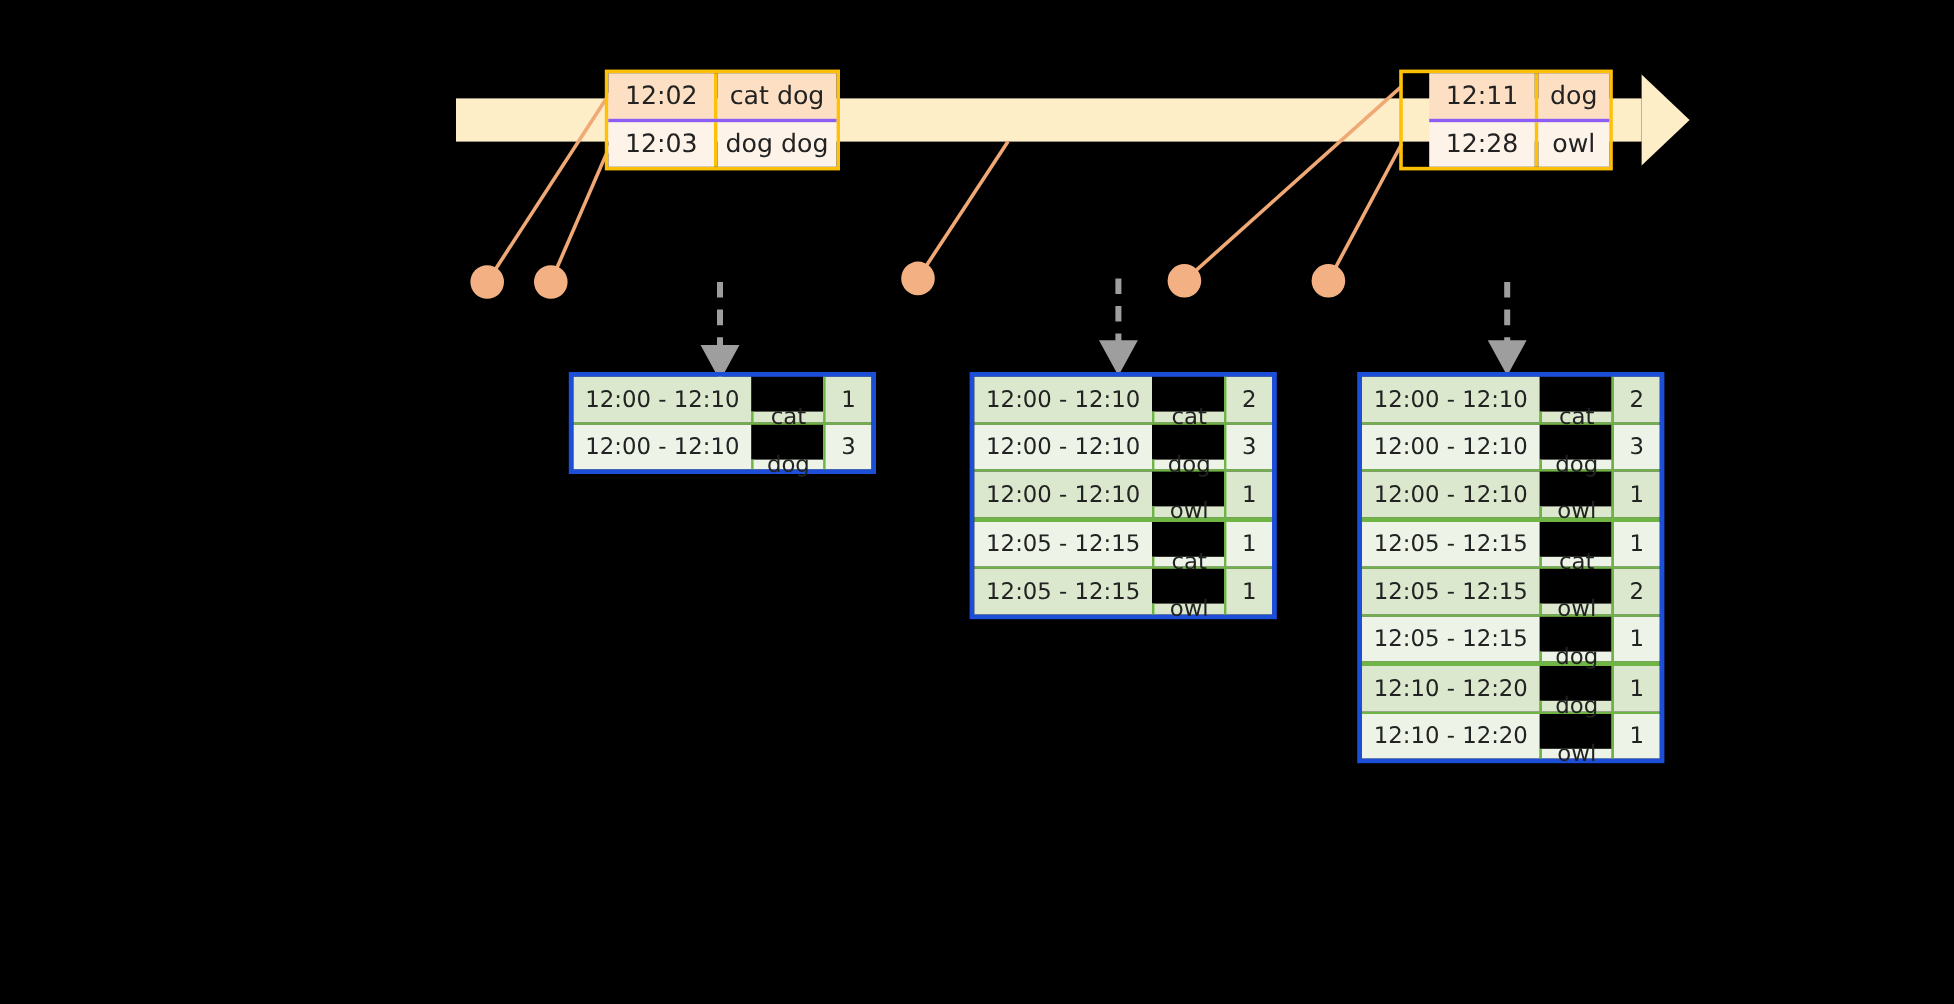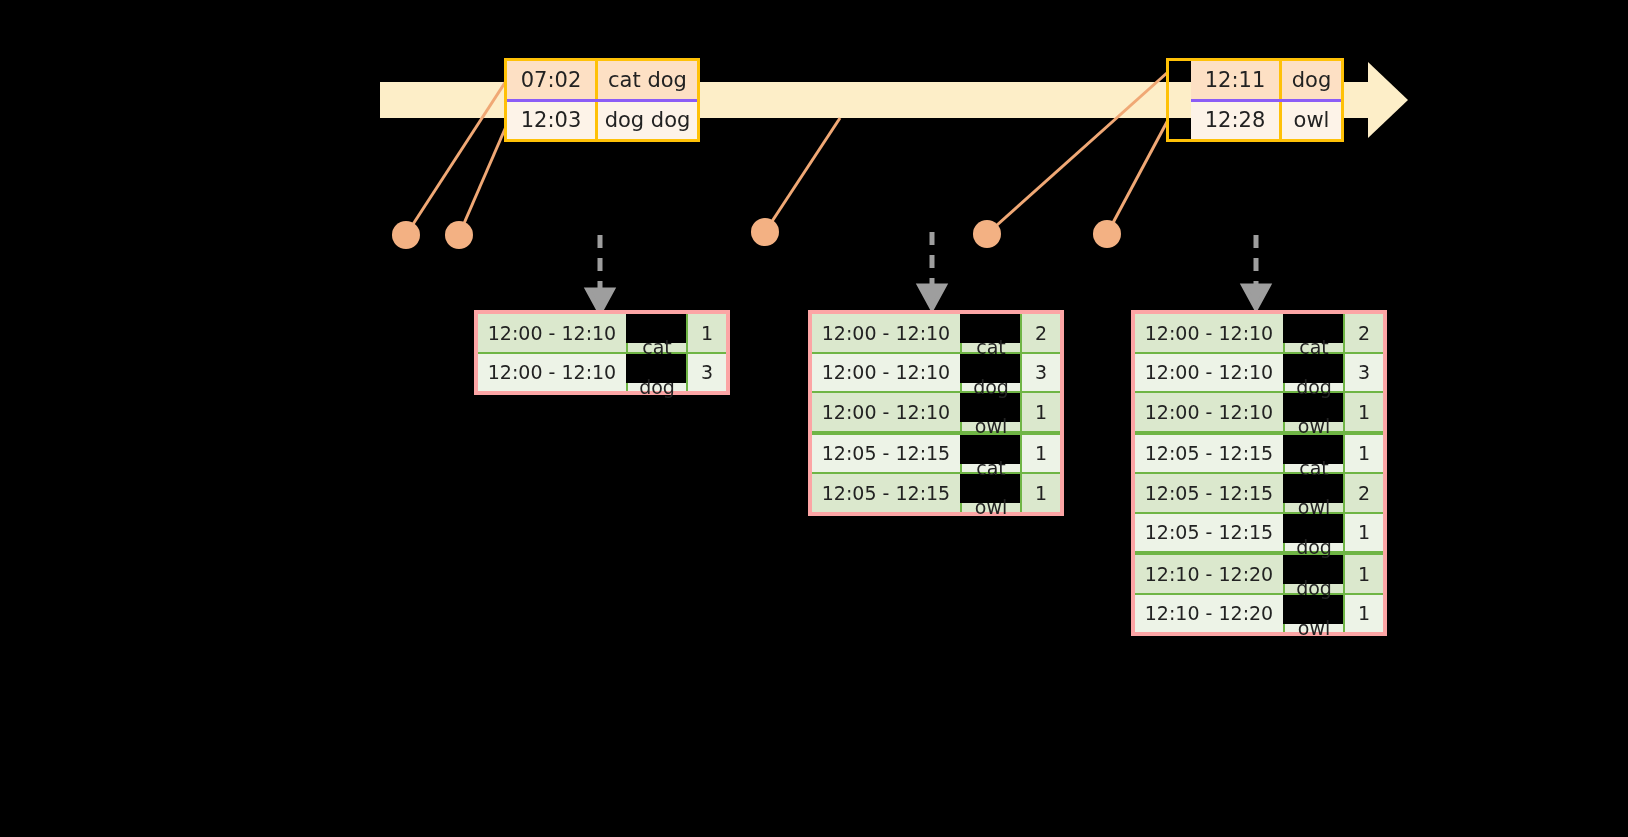--- a/index.html
+++ b/index.html
@@ -16,21 +16,21 @@
   .evt-row + .evt-row{border-top:3px solid #8b5cf6;}
   .evt-time{display:flex;align-items:center;justify-content:center;
             width:88px;font-size:21px;color:#222;box-sizing:border-box;}
   .evt-sep{width:3px;background:#FFC107;}
   .evt-val{display:flex;align-items:center;justify-content:center;
            flex:1;font-size:21px;color:#222;box-sizing:border-box;}
   .shade-a .evt-time,.shade-a .evt-val{background:#FDE0C4;}
   .shade-b .evt-time,.shade-b .evt-val{background:#FDF3E8;}
 
   
-  .tbl{position:absolute;border:4px solid #fca5a5;box-sizing:border-box;z-index:5;}
+  .tbl{position:absolute;border:4px solid #1d4ed8;box-sizing:border-box;z-index:5;}
   .tr{display:flex;align-items:stretch;height:37.5px;}
   .tr + .tr{border-top:2px solid #6FB545;}
   .tr.grp-break{border-top:4px solid #6FB545;}
   .td{display:flex;align-items:center;justify-content:center;
       font-size:19px;color:#222;box-sizing:border-box;}
   .td + .td{border-left:2px solid #6FB545;}
   .c-win{width:148px;}
   .c-key{width:60px;margin-top:29px;}
   .c-cnt{width:40px;}
   .row-a .td{background:#DBE8CD;}
@@ -75,21 +75,21 @@
       </g>
       <g>
         <line x1="1256" y1="235" x2="1256" y2="288" stroke-dasharray="13,10"></line>
         <polygon points="1244,286 1268,286 1256,308"></polygon>
       </g>
     </g>
   </svg>
 
   <div class="evt" style="left:504px;top:58px;width:196px;height:84px;">
     <div class="evt-row shade-a">
-      <div class="evt-time">07:02</div>
+      <div class="evt-time">12:02</div>
       <div class="evt-sep"></div>
       <div class="evt-val">cat dog</div>
     </div>
     <div class="evt-row shade-b">
       <div class="evt-time">12:03</div>
       <div class="evt-sep"></div>
       <div class="evt-val">dog dog</div>
     </div>
   </div>
 

